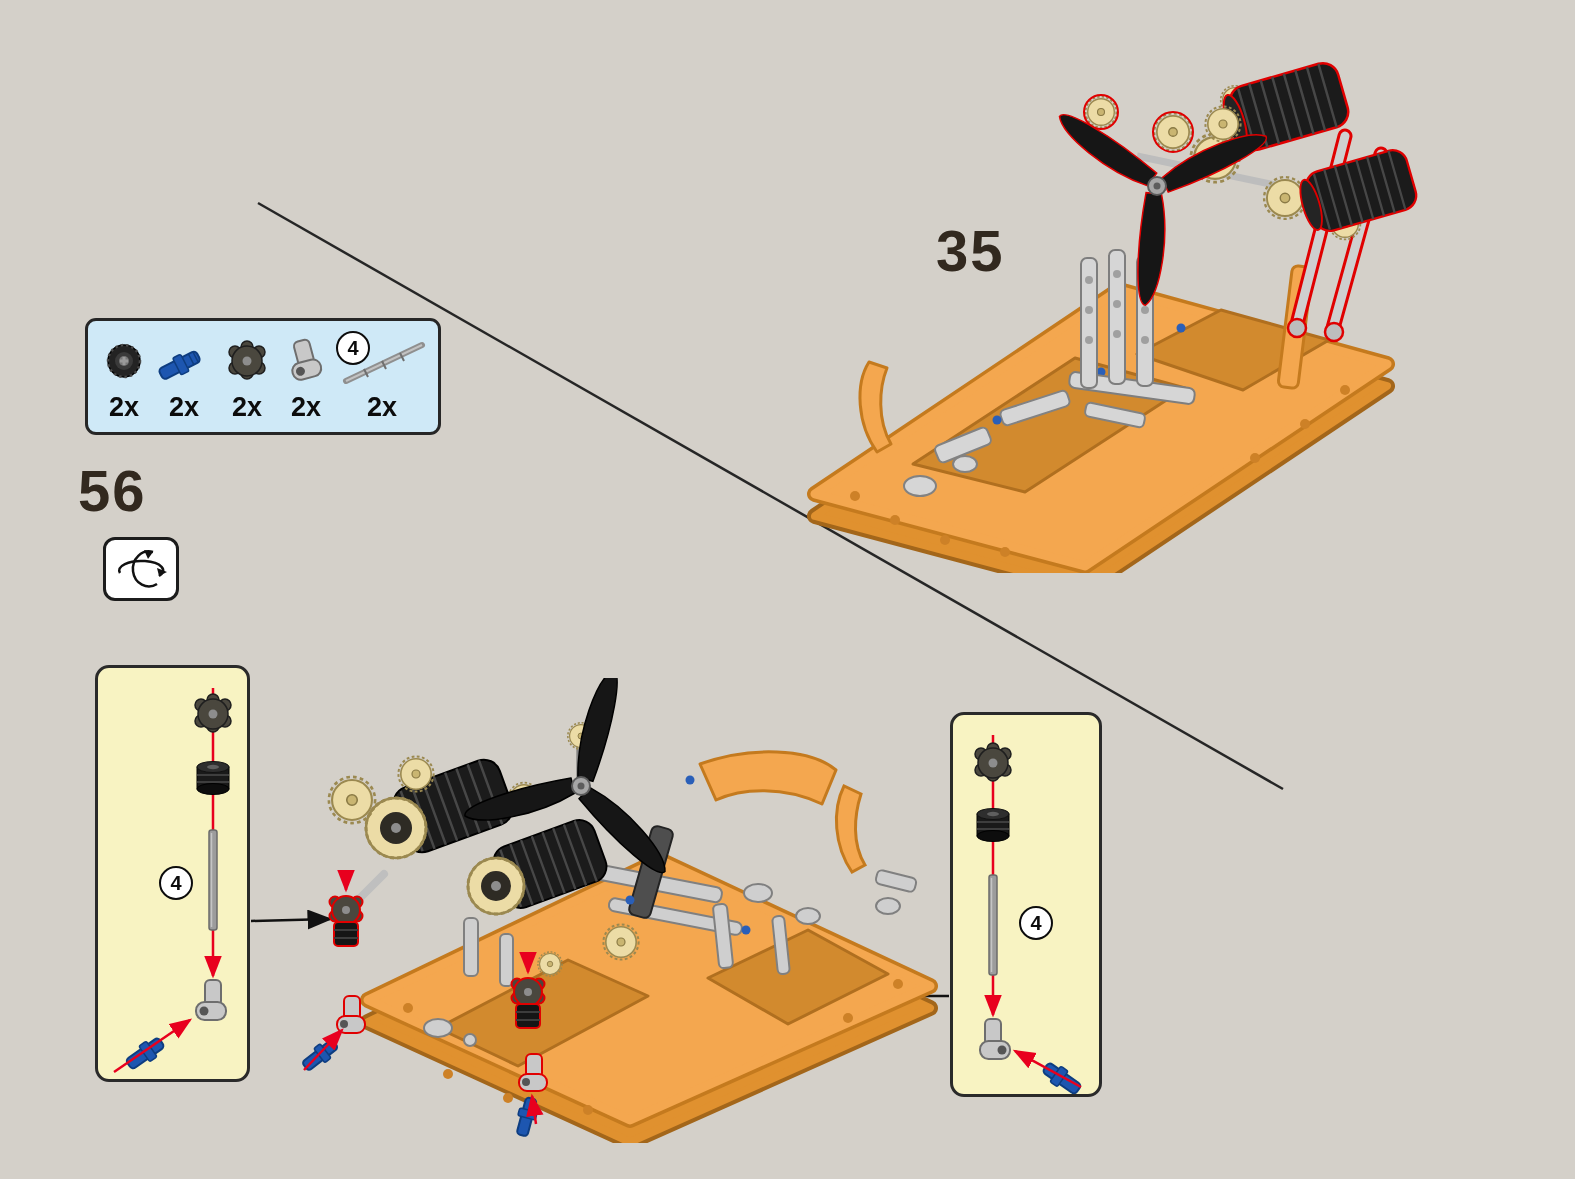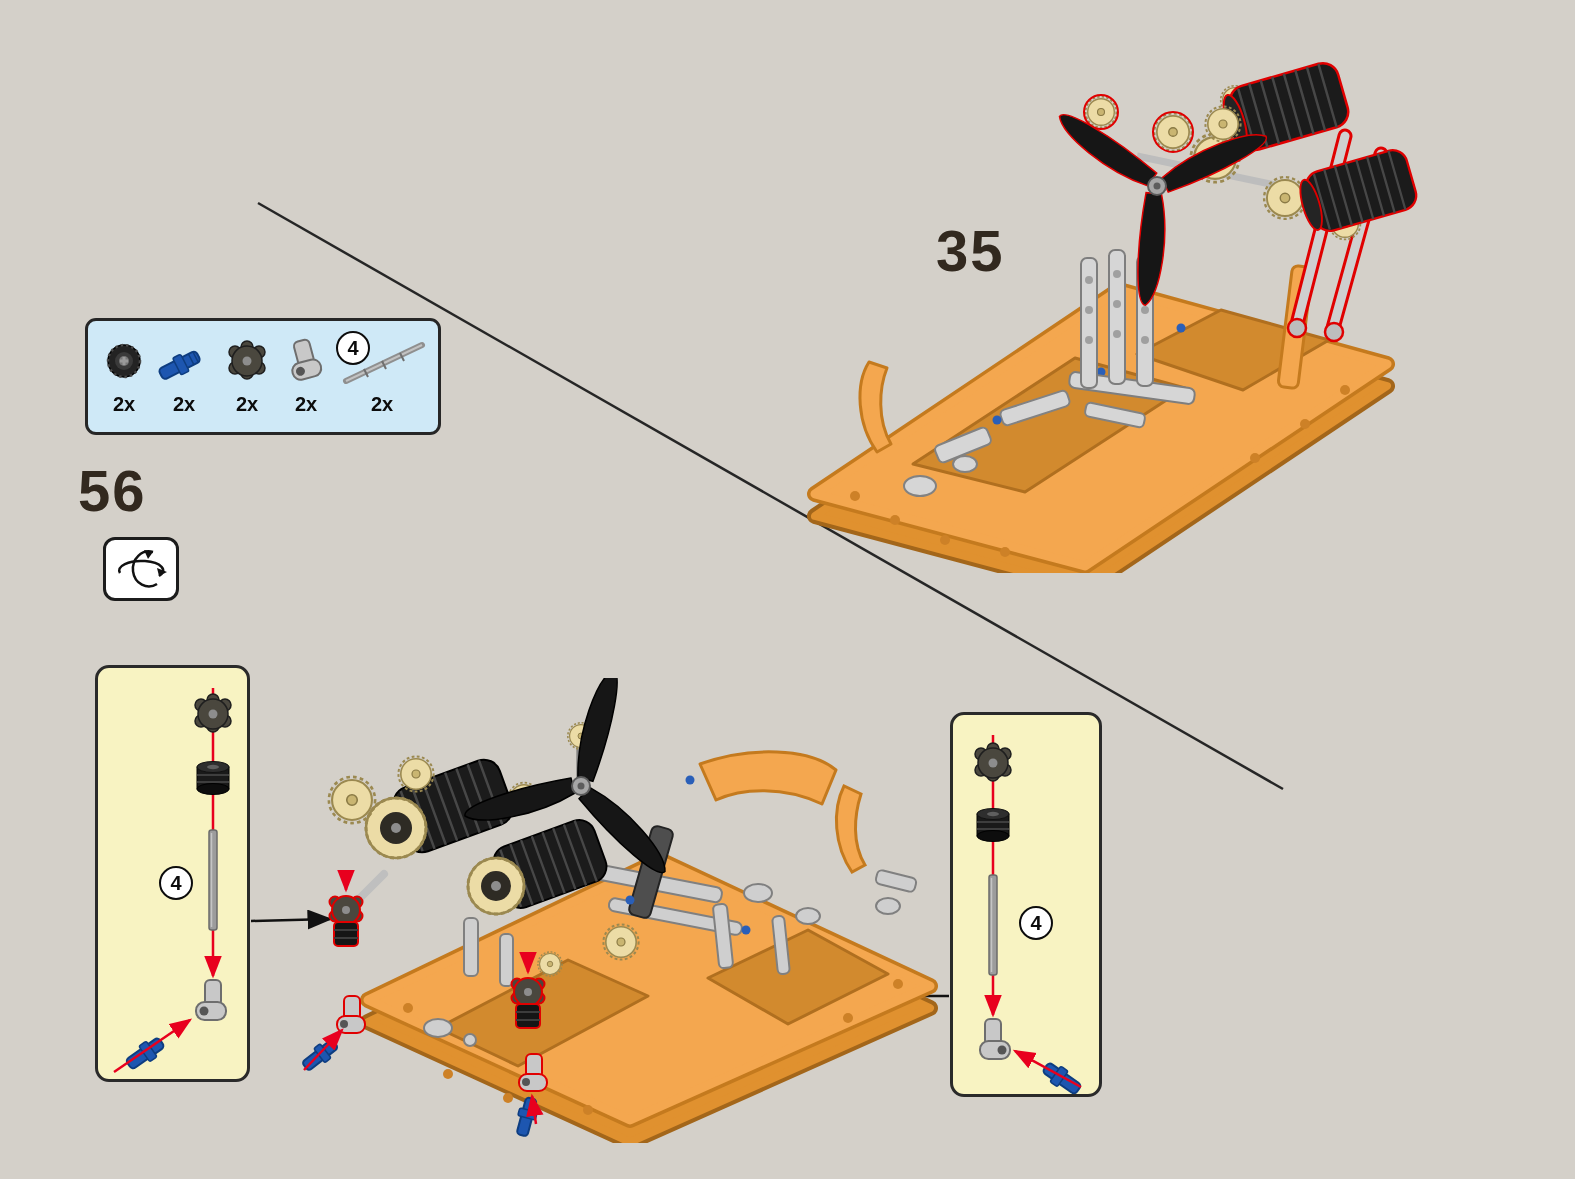--- a/index.html
+++ b/index.html
@@ -13,21 +13,21 @@
   #step35{left:936px;top:222px;}
   #step36{left:78px;top:462px;}
 
   .parts-box{
     position:absolute;left:85px;top:318px;width:356px;height:117px;
     background:#cfe9f7;border:3px solid #262626;border-radius:11px;
     display:flex;align-items:flex-start;justify-content:space-between;
     padding:10px 10px 6px;box-sizing:border-box;
   }
   .part{display:flex;flex-direction:column;align-items:center;}
-  .part .qty{font-size:20px;font-weight:bold;color:#0c0c0c;line-height:1;margin-top:3px;}
+  .part .qty{font-size:27px;font-weight:bold;color:#0c0c0c;line-height:1;margin-top:3px;}
 
   .badge{
     position:absolute;width:34px;height:34px;border-radius:50%;
     background:#fff;border:2.5px solid #0c0c0c;box-sizing:border-box;
     display:flex;align-items:center;justify-content:center;
     font-size:20px;font-weight:bold;color:#0c0c0c;z-index:5;
   }
   #parts-badge{left:248px;top:10px;}
 
   .rotate-box{

